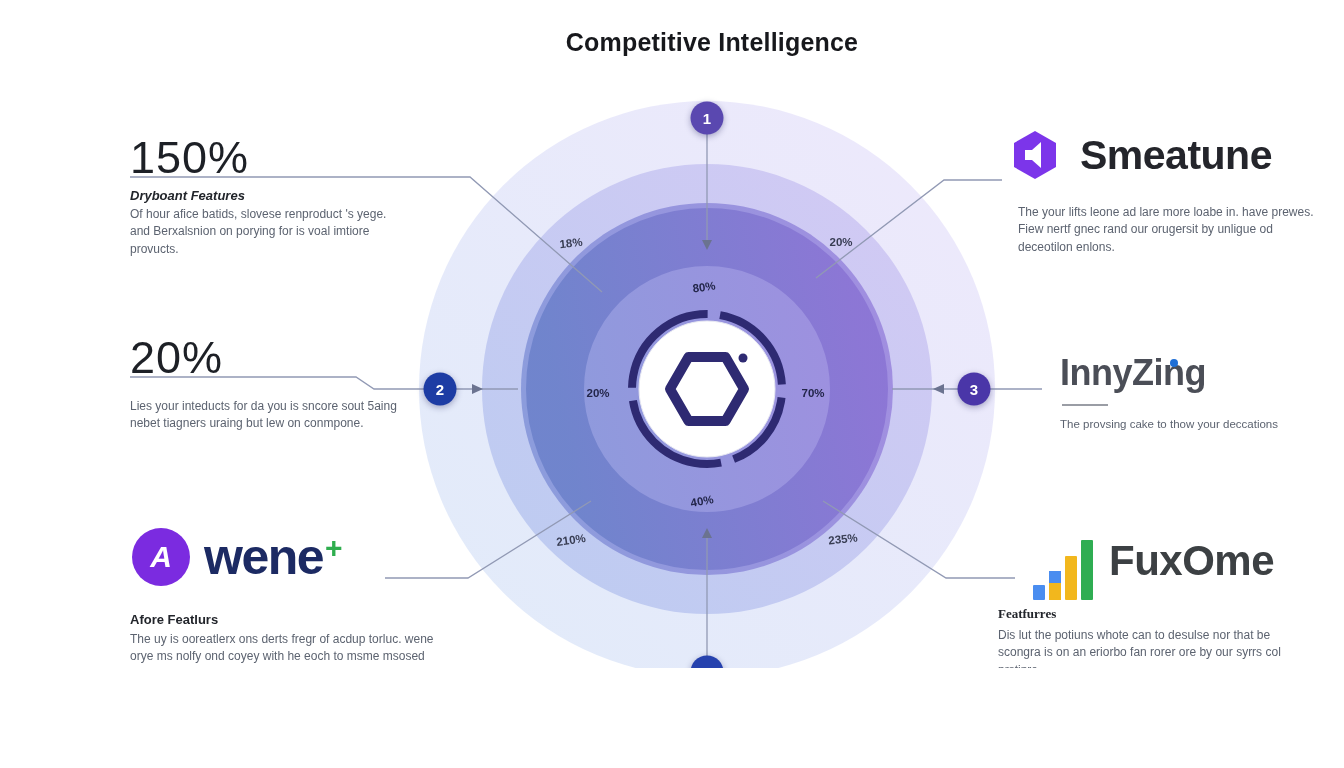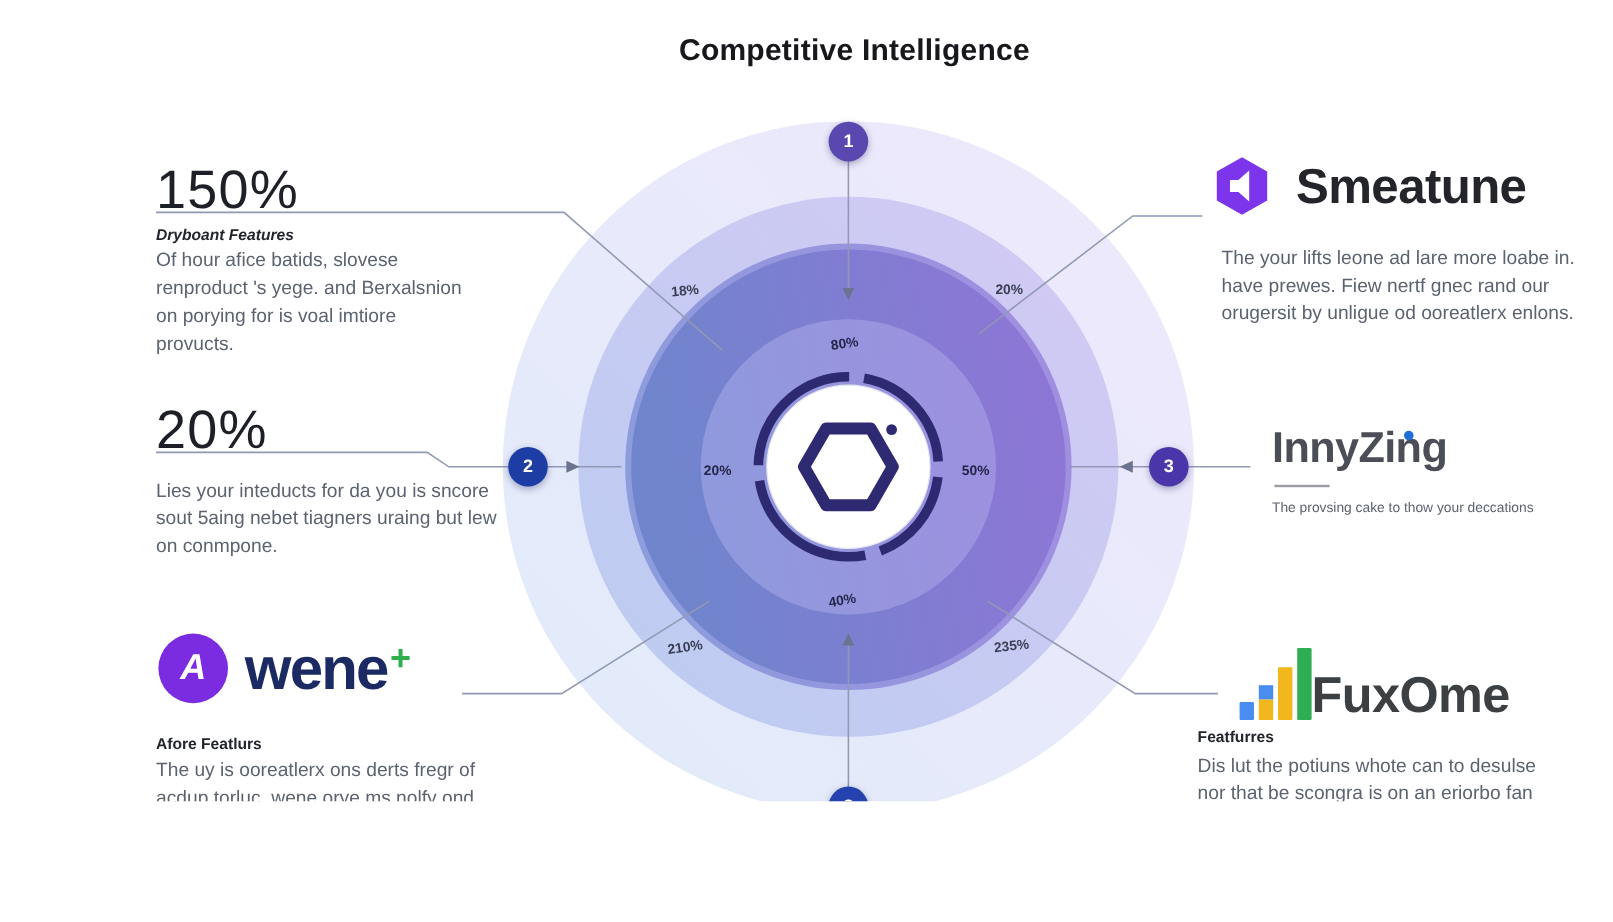--- a/index.html
+++ b/index.html
@@ -16,51 +16,51 @@
   .big-num {
     position:absolute; z-index:3; font-size:45px; font-weight:400;
     color:#1d2026; letter-spacing:1px; line-height:1;
   }
   #num-150 { left:90px; top:135px; }
   #num-20  { left:90px; top:335px; }
   .block-heading {
     position:absolute; z-index:3; font-size:13px; font-weight:700; color:#22252b;
   }
   .block-body {
-    position:absolute; z-index:3; font-size:16px; color:#5c6370; line-height:1.45;
+    position:absolute; z-index:3; font-size:12px; color:#5c6370; line-height:1.45;
   }
   #heading-topleft { left:90px; top:188px;font-style:italic; }
   #body-topleft    { left:90px; top:206px; width:268px; }
   #body-midleft    { left:90px; top:398px; width:290px; }
   #heading-zops    { left:90px; top:612px; }
   #body-zops       { left:90px; top:631px; width:305px; }
   #body-smeatune   { left:978px; top:204px; width:310px; }
   #body-innyzing   { left:1020px; top:416px; width:310px; font-size:11.5px; }
-  #heading-fuxome  { left:958px; top:606px; }
+  #heading-fuxome  { left:958px; top:606px;font-family:Liberation Serif, serif; }
   #body-fuxome     { left:958px; top:627px; width:305px; }
 
   .brand-row { position:absolute; z-index:3; display:flex; align-items:center; }
   #zops-row { left:92px; top:528px; gap:14px; }
   .zops-icon {
     width:58px; height:58px; border-radius:50%; background:#7b2be0;
     color:#ffffff; display:flex; align-items:center; justify-content:center;
     font-weight:800; font-size:30px; font-style:italic;
   }
   .zops-text { font-size:50px; font-weight:800; color:#1c2a63; letter-spacing:-1.5px; line-height:1; }
   .zops-plus { color:#2fae4e; font-size:30px; font-weight:800; position:relative; top:-16px; left:2px; }
 
   #smeatune-row { left:972px; top:130px; gap:22px; }
   .smeatune-text { font-size:41px; font-weight:800; color:#24252b; letter-spacing:-.5px; line-height:1; }
 
   #innyzing-wrap { position:absolute; left:1020px; top:355px; z-index:3; }
   .innyzing-text { font-size:36px; font-weight:700; color:#4b4e57; letter-spacing:-.5px; line-height:1; }
   .innyzing-dot { position:absolute; left:110px; top:4px; width:8px; height:8px; border-radius:50%; background:#1f6fd6; }
   .innyzing-underline { position:absolute; left:2px; top:49px; width:46px; height:2px; background:#9a9da5; }
 
-  #fuxome-row { left:993px; top:540px; align-items:flex-end; }
+  #fuxome-row { left:993px; top:540px; gap:16px; align-items:flex-start; }
   .fux-bars { display:flex; align-items:flex-end; gap:4px; height:60px; }
   .fux-bars .b { width:12px; border-radius:1px; }
   .fux-b1 { height:15px; background:#4a8df0; }
   .fux-b2 { width:12px; display:flex; flex-direction:column; }
   .fux-b2 .t { height:12px; background:#4a8df0; }
   .fux-b2 .y { height:17px; background:#f2b71d; }
   .fux-b3 { height:44px; background:#f2b71d; }
   .fux-b4 { height:60px; background:#2fad52; }
   .fuxome-text { font-size:42px; font-weight:800; color:#3c4043; letter-spacing:-.5px; line-height:1; }
 
@@ -172,21 +172,21 @@
   <div class="block-heading" id="heading-zops">Afore Featlurs</div>
   <div class="block-body" id="body-zops">The uy is ooreatlerx ons derts fregr of acdup torluc. wene orye ms nolfy ond coyey with he eoch to msme msosed hear comes cunptitens.</div>
 
   <div class="brand-row" id="smeatune-row">
     <svg width="46" height="50" viewBox="0 0 46 50">
       <polygon points="23,1 44,13 44,37 23,49 2,37 2,13" fill="#7c35ea"></polygon>
       <polygon points="13,20 20,20 29,12 29,38 20,30 13,30" fill="#ffffff"></polygon>
     </svg>
     <div class="smeatune-text">Smeatune</div>
   </div>
-  <div class="block-body" id="body-smeatune">The your lifts leone ad lare more loabe in. have prewes. Fiew nertf gnec rand our orugersit by unligue od ooreatlerx enlons.</div>
+  <div class="block-body" id="body-smeatune">The your lifts leone ad lare more loabe in. have prewes. Fiew nertf gnec rand our orugersit by unligue od deceotilon enlons.</div>
 
   <div id="innyzing-wrap">
     <div class="innyzing-text">InnyZing</div>
     <div class="innyzing-dot"></div>
     <div class="innyzing-underline"></div>
   </div>
   <div class="block-body" id="body-innyzing">The provsing cake to thow your deccations</div>
 
   <div class="brand-row" id="fuxome-row">
     <div class="fux-bars">
@@ -203,21 +203,21 @@
   <div class="block-heading" id="heading-fuxome">Featfurres</div>
   <div class="block-body" id="body-fuxome">Dis lut the potiuns whote can to desulse nor that be scongra is on an eriorbo fan rorer ore by our syrrs col prstinre.</div>
 
   <div class="node" id="node-top">1</div>
   <div class="node" id="node-left">2</div>
   <div class="node" id="node-right">3</div>
   <div class="node" id="node-bottom">3</div>
 
   <div class="ring-label" id="rl-top">80%</div>
   <div class="ring-label" id="rl-left">20%</div>
-  <div class="ring-label" id="rl-right">50%</div>
+  <div class="ring-label" id="rl-right">70%</div>
   <div class="ring-label" id="rl-bottom">40%</div>
 
   <div class="outer-label" id="ol-tl">18%</div>
   <div class="outer-label" id="ol-tr">20%</div>
   <div class="outer-label" id="ol-bl">210%</div>
   <div class="outer-label" id="ol-br">235%</div>
 
   <div class="watermark">Ⓡ eipotataoa.com</div>
 </div>
 

